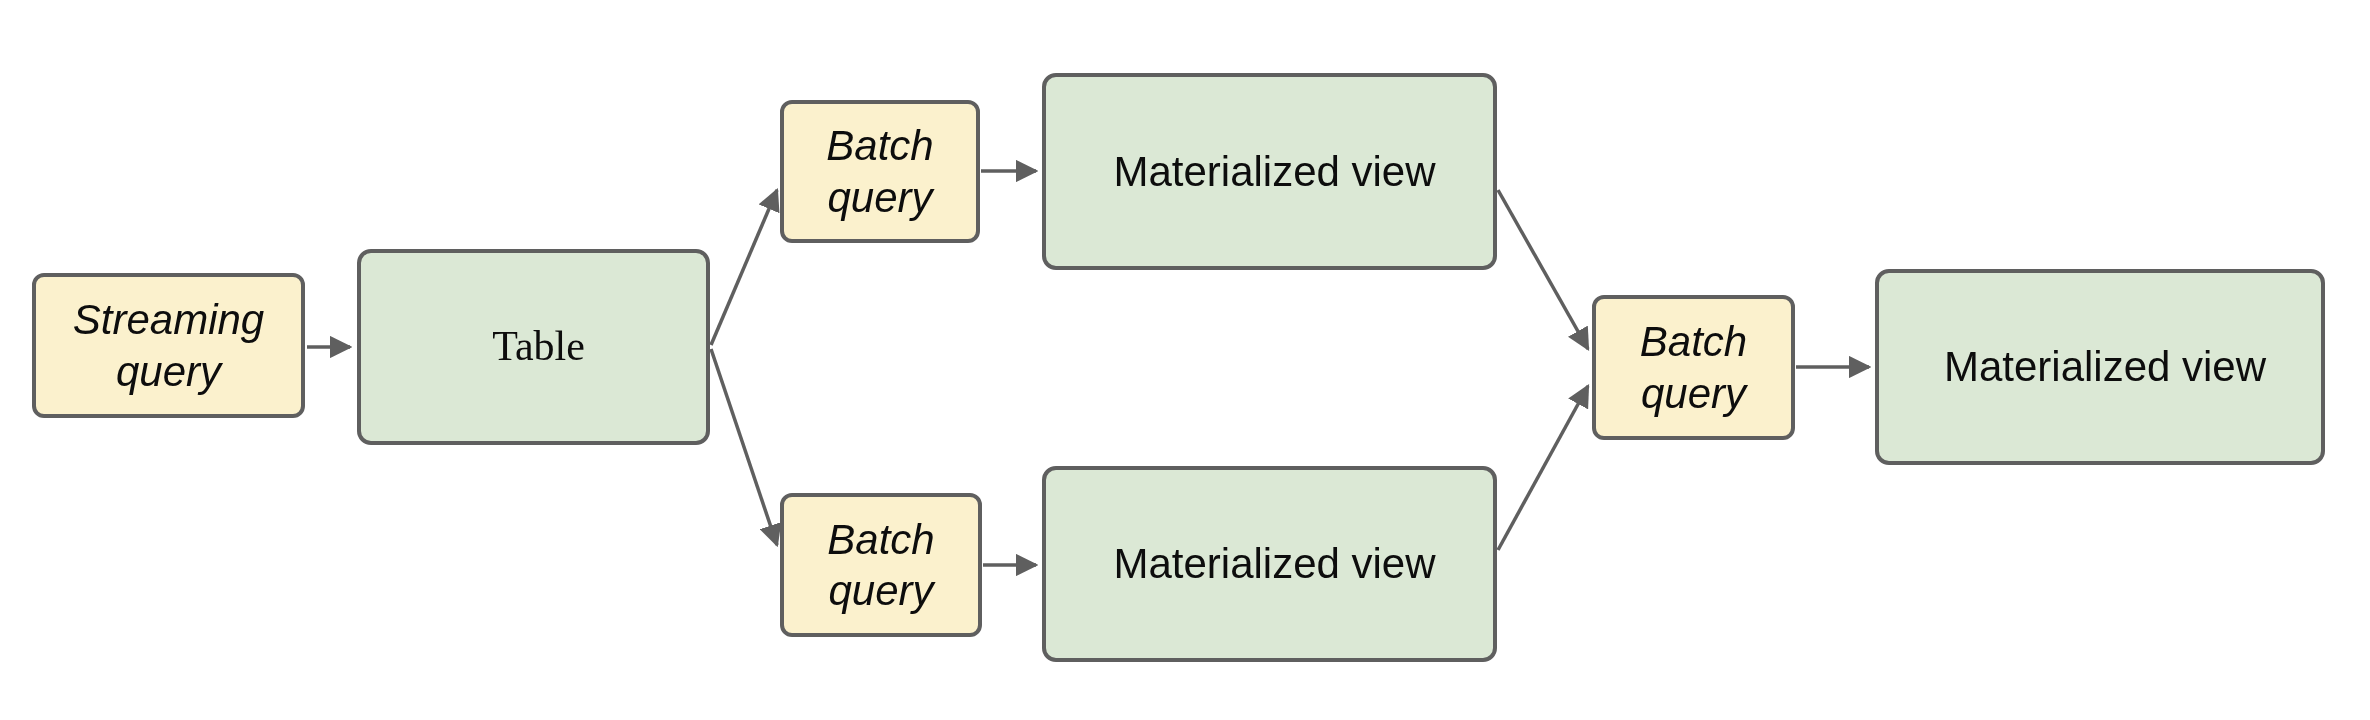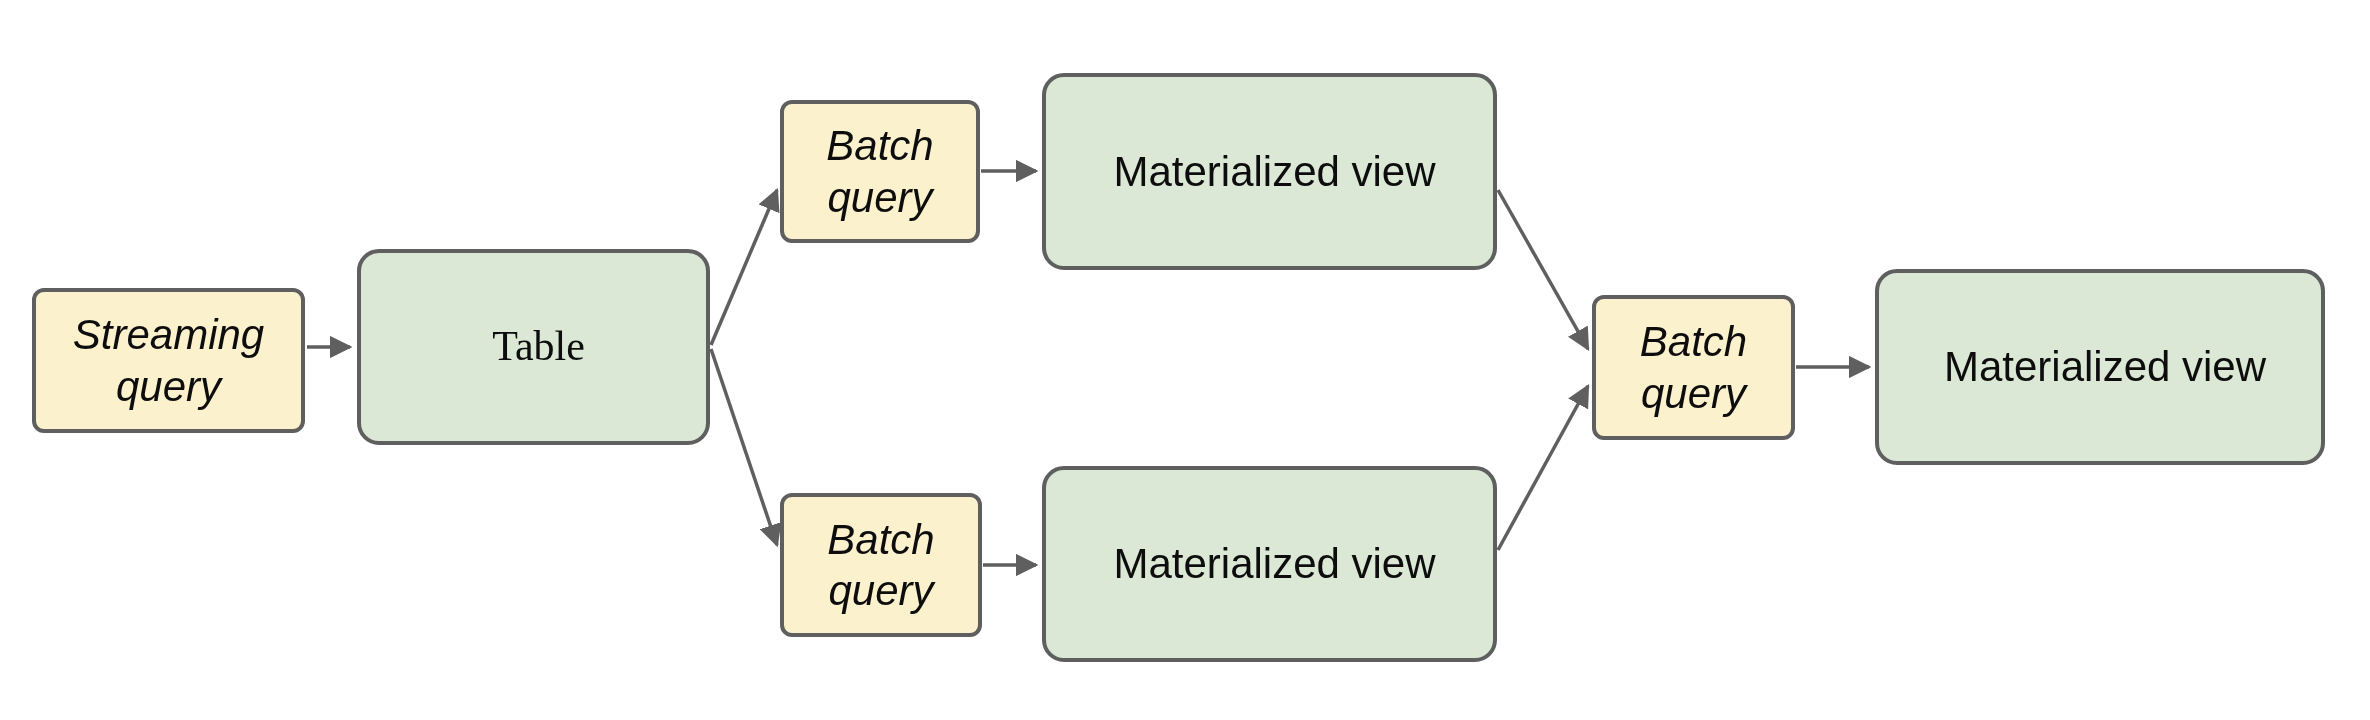--- a/index.html
+++ b/index.html
@@ -35,25 +35,25 @@
     line-height:1.22;
     padding:0 14px;
   }
   .node.query{
     background:var(--query-fill);
     border-radius:12px;
     font-style:italic;
   }
   .node.store{
     background:var(--store-fill);
-    border-radius:22px;
+    border-radius:14px;
     padding-left:24px;
   }
   
-  .n-streaming      {left:32px;  top:288px; width:273px; height:145px;}
+  .n-streaming      {left:32px;  top:273px; width:273px; height:145px;}
   .n-table          {left:357px; top:249px; width:353px; height:196px;font-family:Liberation Serif, serif;}
   .n-batch-top      {left:780px; top:100px; width:200px; height:143px;}
   .n-mv-top         {left:1042px;top:73px;  width:455px; height:197px;}
   .n-batch-bottom   {left:780px; top:493px; width:202px; height:144px;}
   .n-mv-bottom      {left:1042px;top:466px; width:455px; height:196px;}
   .n-batch-merge    {left:1592px;top:295px; width:203px; height:145px;}
   .n-mv-final       {left:1875px;top:269px; width:450px; height:196px;}
 </style>
 </head>
 <body>

